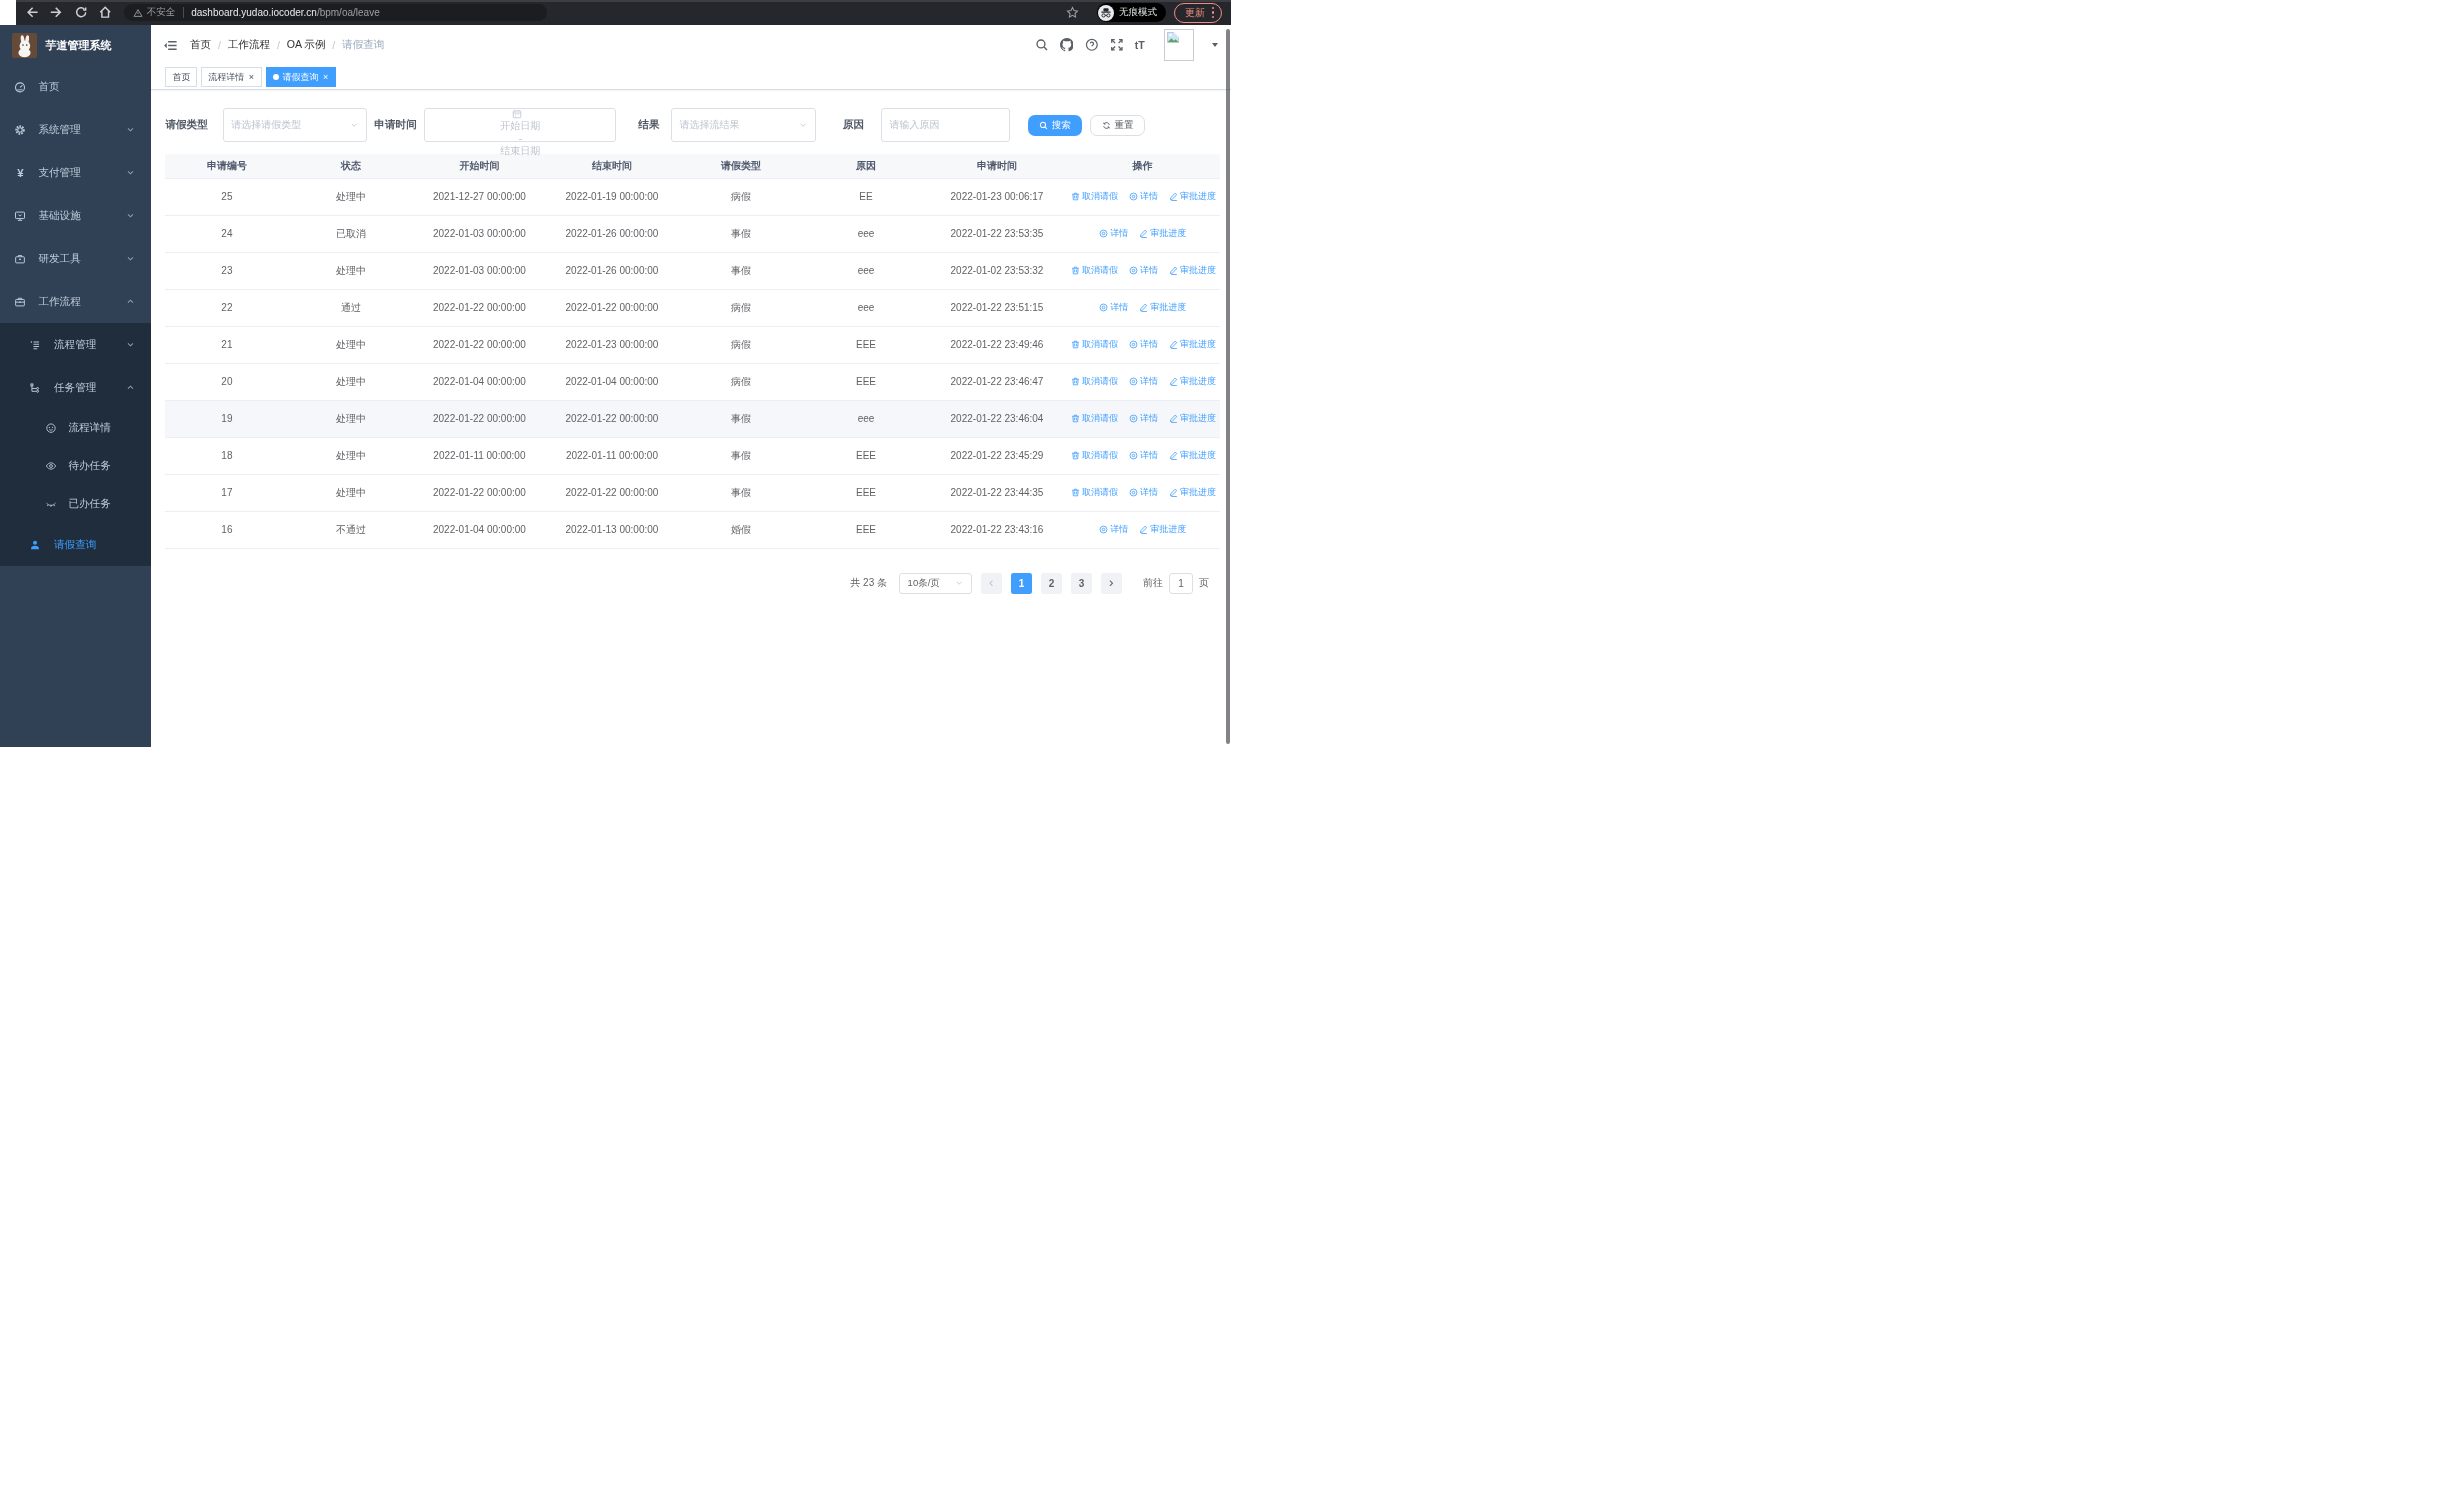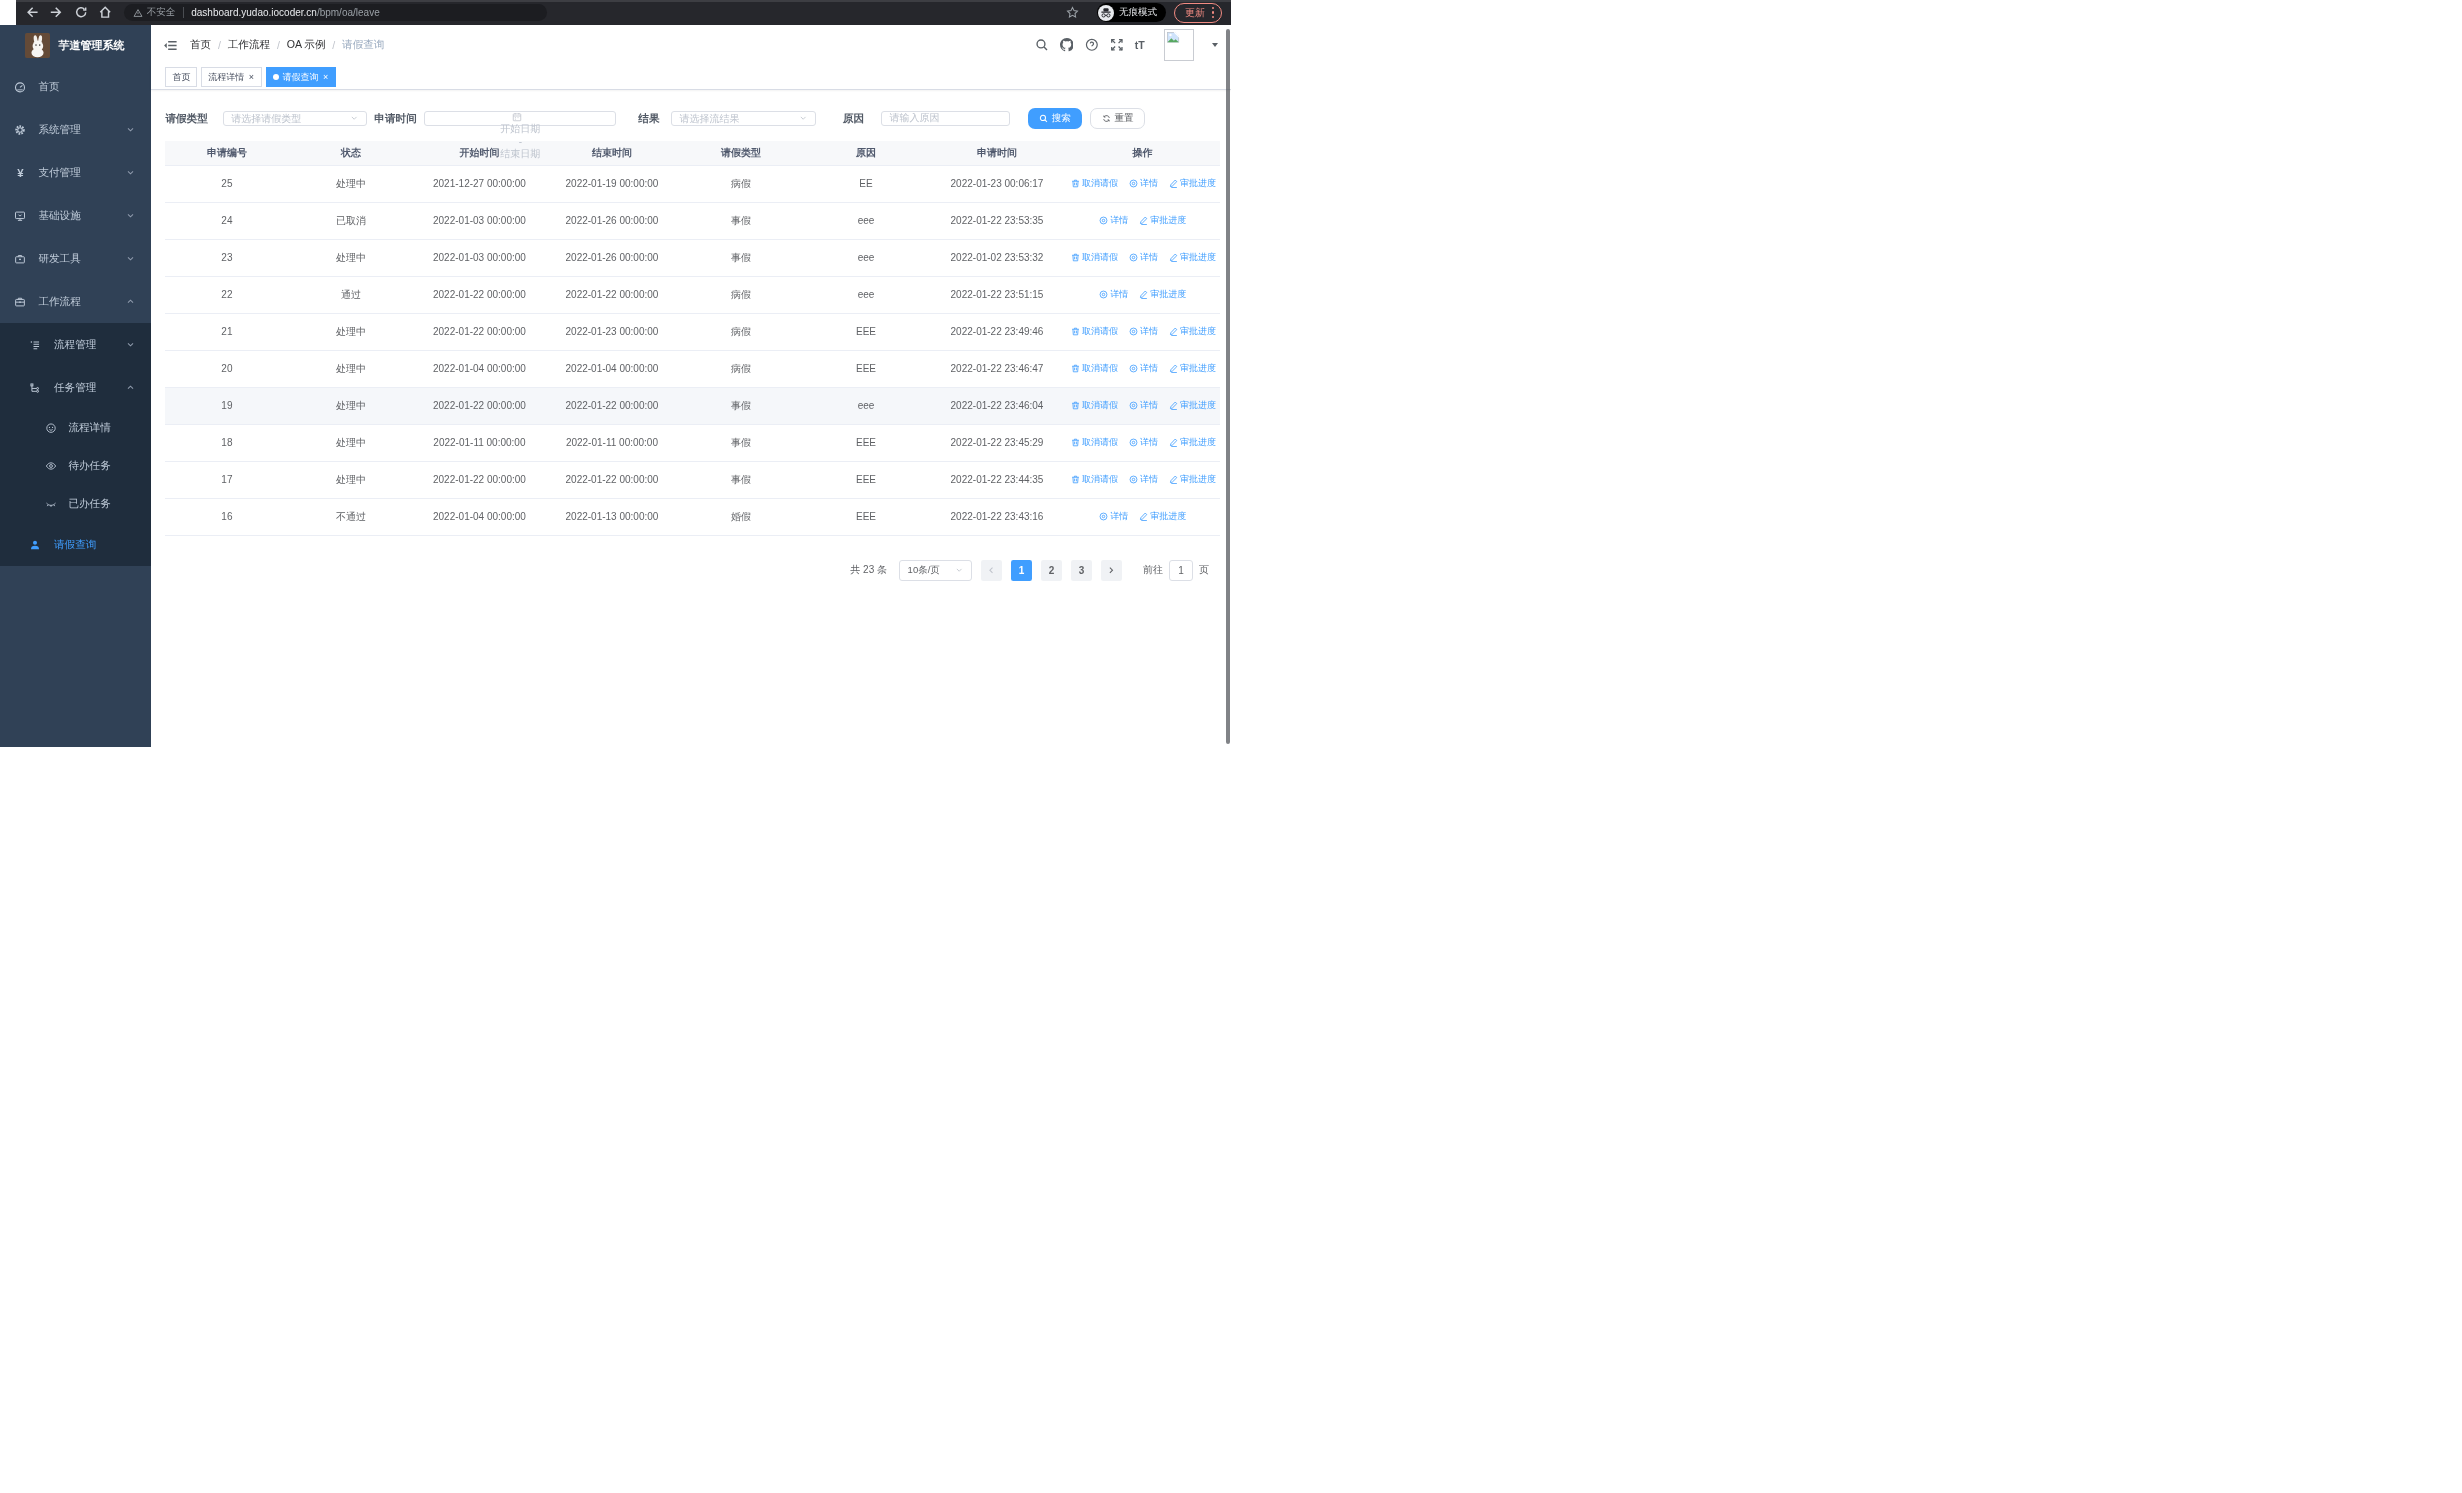--- a/index.html
+++ b/index.html
@@ -28,21 +28,21 @@
   .incog-txt { color:#e8eaed; font-size:9.5px; }
   .update-pill { display:flex; align-items:center; gap:6.8px; border:1.1px solid #f28b82; border-radius:10.6px;
                  height:20px; padding:0 6.8px 0 10.6px; margin-left:7.6px; cursor:pointer; }
   .update-txt { color:#f28b82; font-size:10px; }
   .dots3 { display:flex; flex-direction:column; gap:1.9px; cursor:pointer; }
   .dots3 i { width:2.3px; height:2.3px; border-radius:50%; background:#f28b82; }
 
   
   #app { position:absolute; top:25px; left:0; right:0; bottom:0; }
   #sidebar { position:absolute; left:0; top:0; bottom:0; width:151px; background:#304156; overflow:hidden; }
-  .logo-row { height:40px; display:flex; align-items:center; padding-left:25px; gap:8.4px; cursor:pointer; }
+  .logo-row { height:40px; display:flex; align-items:center; padding-left:12px; gap:8.4px; cursor:pointer; }
   .logo-img { width:25px; height:25px; border-radius:2.3px; overflow:hidden; flex:none; }
   .logo-title { color:#fff; font-size:11px; font-weight:bold; }
   .menu-item { height:43px; display:flex; align-items:center; color:#bfcbd9; font-size:10.6px; cursor:pointer; }
   .mi-icon { width:12px; height:12px; margin-left:14.4px; margin-right:12px; flex:none; }
   .mi-yen { width:12px; margin-left:14.4px; margin-right:12px; font-size:11.4px; font-weight:bold; text-align:center; }
   .chev { width:9px; height:9px; margin-left:auto; margin-right:16px; color:#8f9bad; }
   .chev.up { transform:rotate(180deg); }
   .submenu { background:#1f2d3d; }
   .submenu .menu-item.lvl2 { height:43px; }
   .submenu .menu-item.lvl2 .mi-icon { margin-left:29px; margin-right:13px; }
@@ -75,21 +75,21 @@
   .tag .dot { width:6px; height:6px; border-radius:50%; background:#fff; display:none; }
   .tag.active { background:#409eff; border-color:#409eff; color:#fff; }
   .tag.active .dot { display:block; }
   .tag-close { font-size:9px; line-height:1; padding:0 0.8px; cursor:pointer; }
   .tag-close::before { content:"×"; }
 
   
   #content { padding:18px 11.4px 0 14.4px; }
   .filter-row { display:flex; align-items:center; }
   .f-label { font-size:10.6px; font-weight:600; color:#525a66; white-space:nowrap; }
-  .ipt { height:15px; border:0.8px solid #dcdfe6; border-radius:3px; background:#fff;
+  .ipt { height:34px; border:0.8px solid #dcdfe6; border-radius:3px; background:#fff;
          display:flex; align-items:center; padding:0 7.6px; font-size:10px; color:#606266; cursor:pointer; }
   .ph { color:#bdc3cd; }
   .sel-chev { margin-left:auto; width:8.4px; height:8.4px; color:#c0c4cc; flex:none; }
   .cal-ico { width:10px; height:10px; color:#c0c4cc; margin-right:6px; flex:none; }
   input.raw { border:none; outline:none; width:100%; font-size:10px; color:#606266;
               font-family:Liberation Mono, monospace; background:transparent; }
   input.raw::placeholder { color:#bdc3cd; }
   .btn { height:21px; border-radius:7px; display:inline-flex; align-items:center; justify-content:center;
          gap:3.8px; font-size:9.5px; cursor:pointer; border:0.8px solid transparent; white-space:nowrap; }
   .btn-primary { background:#409eff; color:#fff; }

